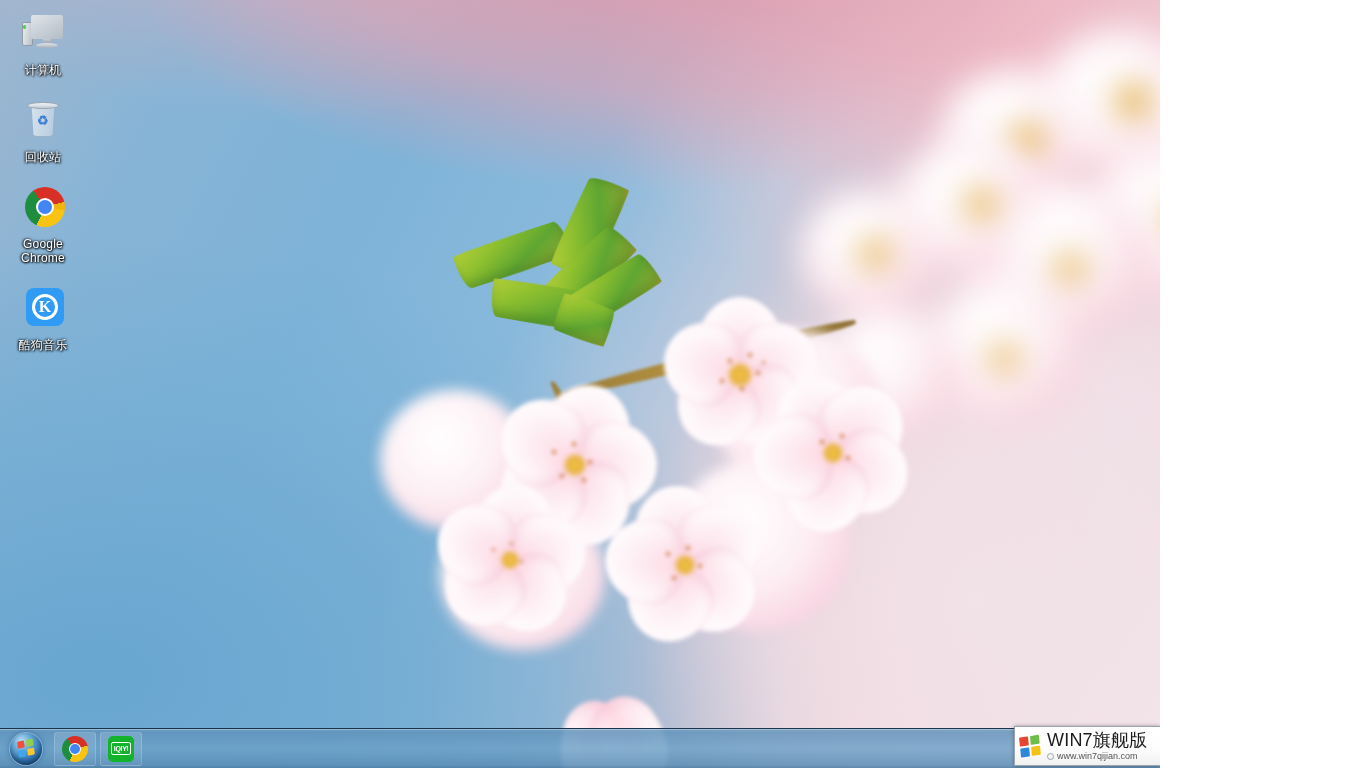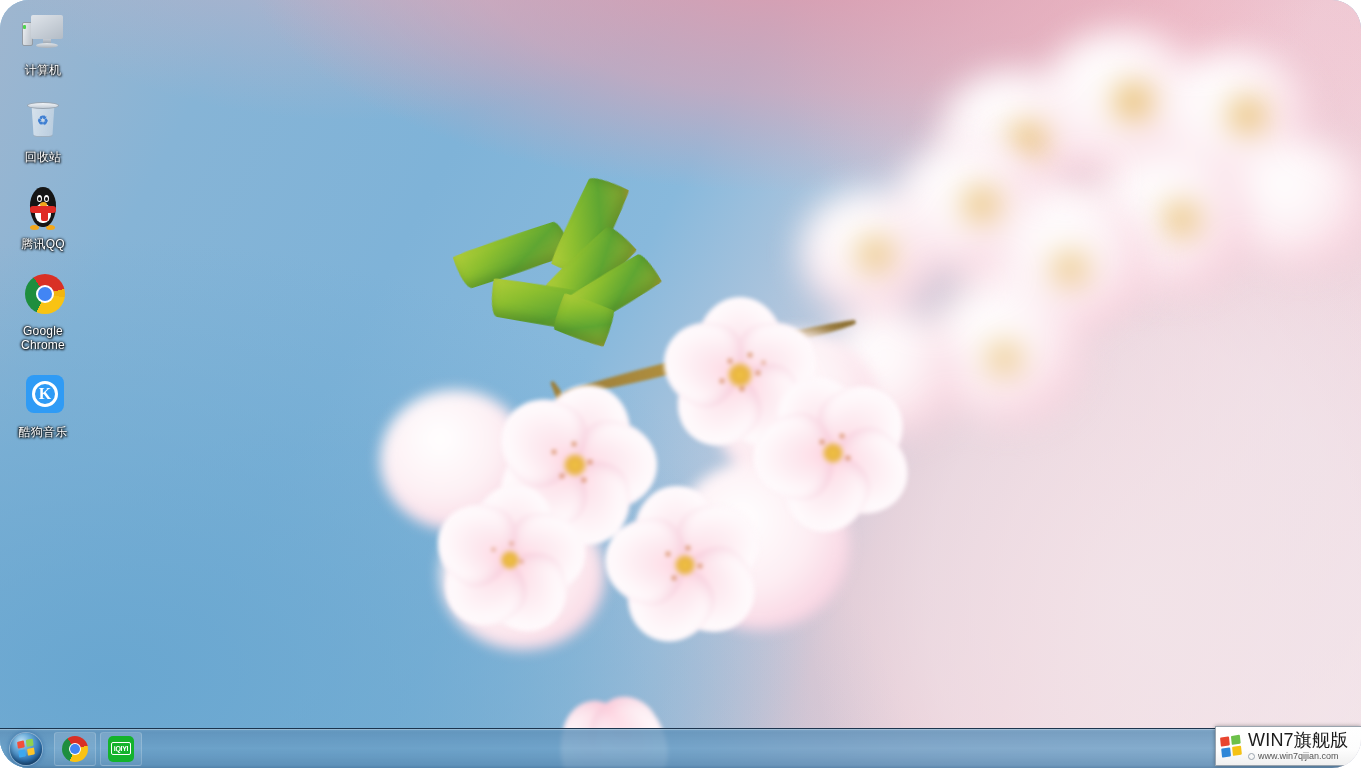--- a/index.html
+++ b/index.html
@@ -1,24 +1,23 @@
 <!DOCTYPE html>
 <html><head>
 <meta charset="utf-8">
 <style>
   * { margin:0; padding:0; box-sizing:border-box; }
   html, body {
     width:1366px; height:768px; overflow:hidden;
     font-family:"Liberation Sans", sans-serif;
   }
   #desktop {
-    position:relative; width:1361px; height:768px;
+    position:relative; width:1160px; height:768px;
     background:#7fb2d6;
     overflow:hidden;
-    border-radius:29px;
   }
 
   
   .wp { position:absolute; inset:0; }
 
   
   .wp-sky {
     background:
       linear-gradient(118deg,
         #9fb6cf 0%,
@@ -486,38 +485,20 @@
 
     <div class="dicon">
       <div class="glyph ic-bin">
         <span class="bin"></span>
           <span class="lid"></span>
           <span class="rec">♻</span>
       </div>
       <div class="lbl">回收站</div>
     </div>
 
-    <div class="dicon">
-      <div class="glyph ic-qq">
-        <span class="foot l"></span>
-          <span class="foot r"></span>
-        <span class="body"></span>
-        <span class="belly"></span>
-        <span class="eye l">
-            <i></i>
-          </span>
-          <span class="eye r">
-            <i></i>
-          </span>
-        <span class="beak"></span>
-        <span class="scarf"></span>
-          <span class="scarf-t"></span>
-      </div>
-      <div class="lbl">腾讯QQ</div>
-    </div>
 
     <div class="dicon">
       <div class="glyph ic-chrome">
         <span class="ring"></span>
           <span class="dot"></span>
       </div>
       <div class="lbl">Google Chrome</div>
     </div>
 
     <div class="dicon">

